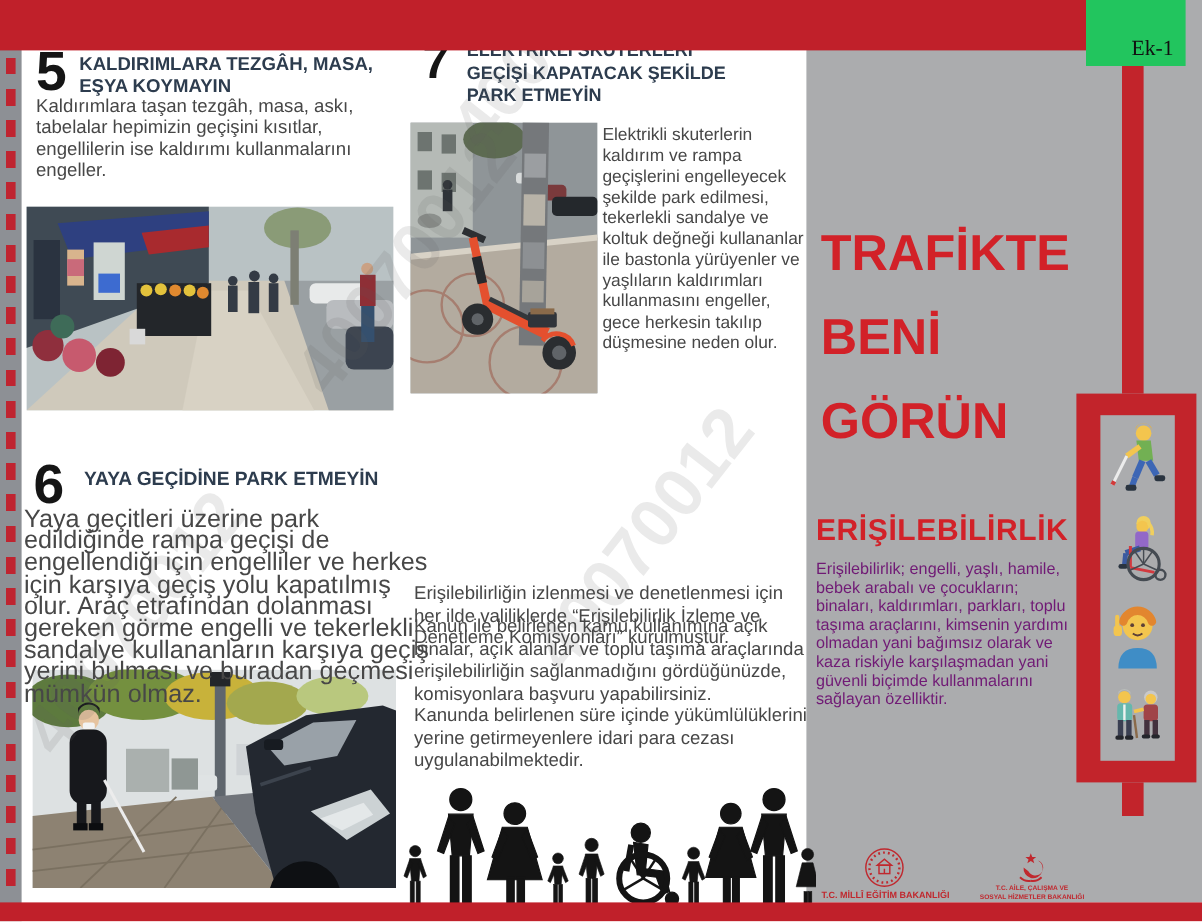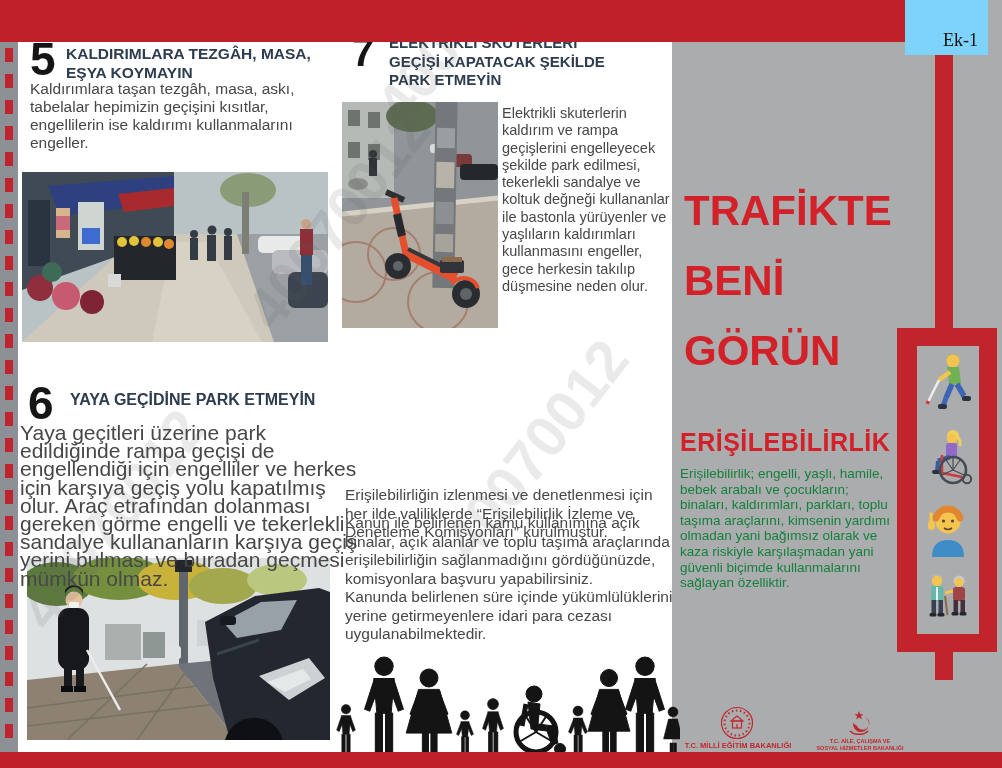--- a/index.html
+++ b/index.html
@@ -6,21 +6,21 @@
   .page{position:relative;width:1002px;height:768px;overflow:hidden;background:#ffffff;
         font-family:"Liberation Sans",sans-serif;}
   .abs{position:absolute;}
   
   .left-strip{left:0;top:0;width:18px;height:768px;background:#8d9095;z-index:20;}
   .left-dashes{left:5px;top:48px;width:8px;height:700px;z-index:21;
     background:repeating-linear-gradient(to bottom,#bf2430 0 14px,transparent 14px 26px);}
   .top-bar{left:0;top:0;width:905px;height:42px;background:#c0202a;z-index:30;}
   .bottom-bar{left:0;top:752px;width:1002px;height:16px;background:#c0202a;z-index:30;}
   .right-col{left:672px;top:0;width:330px;height:752px;background:#abacae;z-index:5;}
-  .ek-box{left:905px;top:0;width:83px;height:55px;background:#7dd3fc;z-index:35;
+  .ek-box{left:905px;top:0;width:83px;height:55px;background:#22c55e;z-index:35;
     display:flex;align-items:flex-end;justify-content:flex-end;padding:0 10px 4px 0;box-sizing:border-box;
     font-family:"Liberation Serif",serif;font-size:18px;color:#111;}
   .stem{background:#c2242b;z-index:22;}
   .red-frame{left:897px;top:328px;width:100px;height:324px;background:#c2242b;z-index:22;}
   .frame-inner{position:absolute;left:20px;top:18px;width:62px;height:288px;background:#abacae;
     display:flex;flex-direction:column;align-items:center;justify-content:space-between;padding:6px 0;box-sizing:border-box;}
   
   .num{font-weight:bold;color:#151515;z-index:8;}
   .sec-head{font-weight:bold;color:#2d3c4e;white-space:pre-line;z-index:8;}
   .body-txt{color:#474747;z-index:8;white-space:pre-line;}
@@ -287,21 +287,21 @@
           <rect x="-6" y="-22" width="6" height="22"></rect>
           <rect x="1" y="-22" width="6" height="22"></rect>
         </g>
     </g>
   </svg>
 
   <div class="abs red-title" style="left:684px;top:176px;width:225px;font-size:42px;line-height:70px;">TRAFİKTE
 BENİ
 GÖRÜN</div>
   <div class="abs red-title" style="left:680px;top:428px;font-size:25px;letter-spacing:0.5px;">ERİŞİLEBİLİRLİK</div>
-  <div class="abs body-txt" style="left:680px;top:466px;width:215px;font-size:13.5px;line-height:15.6px;color:#15803d;z-index:8;">Erişilebilirlik; engelli, yaşlı, hamile, bebek arabalı ve çocukların; binaları, kaldırımları, parkları, toplu taşıma araçlarını, kimsenin yardımı olmadan yani bağımsız olarak ve kaza riskiyle karşılaşmadan yani güvenli biçimde kullanmalarını sağlayan özelliktir.</div>
+  <div class="abs body-txt" style="left:680px;top:466px;width:215px;font-size:13.5px;line-height:15.6px;color:#701a75;z-index:8;">Erişilebilirlik; engelli, yaşlı, hamile, bebek arabalı ve çocukların; binaları, kaldırımları, parkları, toplu taşıma araçlarını, kimsenin yardımı olmadan yani bağımsız olarak ve kaza riskiyle karşılaşmadan yani güvenli biçimde kullanmalarını sağlayan özelliktir.</div>
 
   <div class="abs stem" style="left:935px;top:55px;width:18px;height:273px;"></div>
   <div class="abs red-frame">
     <div class="frame-inner">
 
       <svg width="52" height="62" viewBox="0 0 52 62">
         <circle cx="31" cy="9" r="6.5" fill="#f3c54e"></circle>
         <path d="M24.5,7 a6.5 6.5 0 0 1 13,0 l0,-3 a8 8 0 0 0 -13,0 z" fill="#e8b33a"></path>
         <polygon points="25,15 37,15 39,32 27,32" fill="#72b053"></polygon>
         <line x1="28" y1="20" x2="17" y2="28" stroke="#f3c54e" stroke-width="4.5"></line>

